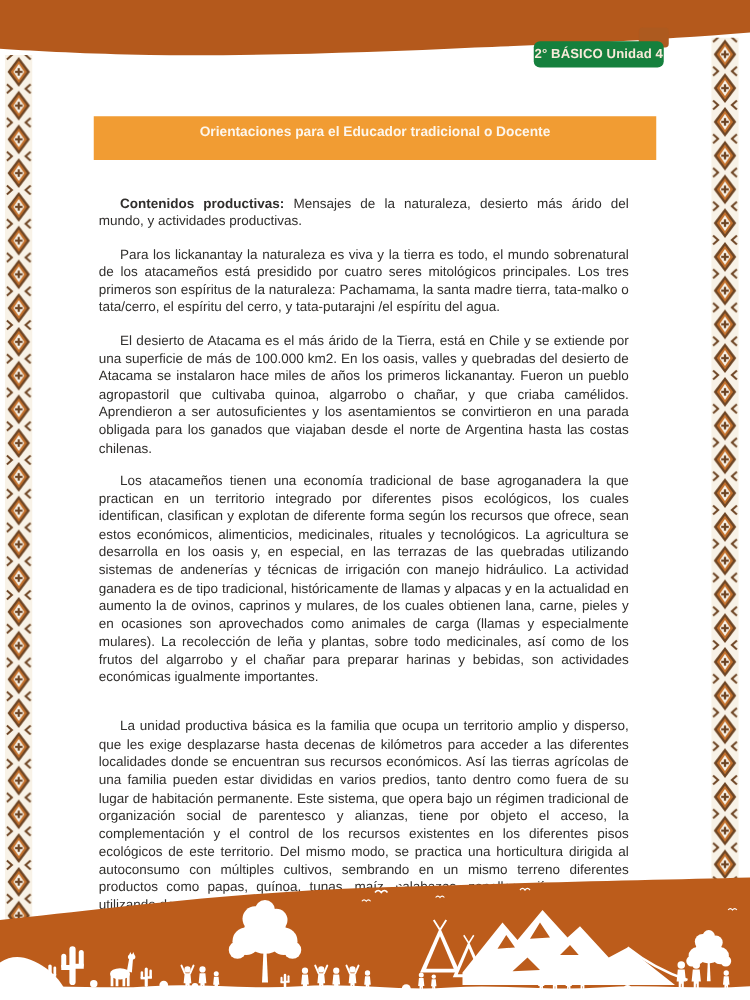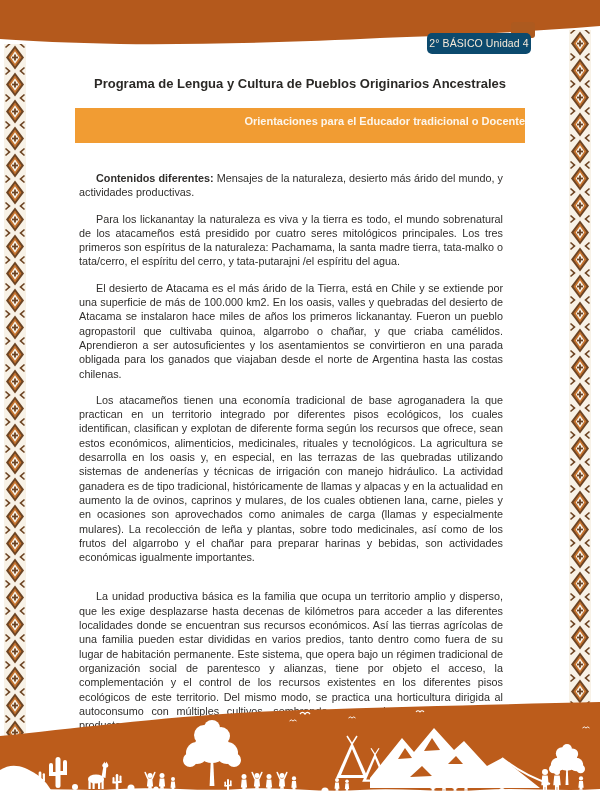--- a/index.html
+++ b/index.html
@@ -6,33 +6,33 @@
   .page{
     position:relative;width:600px;height:800px;overflow:hidden;background:#ffffff;
     font-family:"Liberation Sans",sans-serif;
   }
   
   .top-wave{position:absolute;left:0;top:0;width:600px;height:56px;z-index:3;}
   
   .badge-tab{position:absolute;left:511px;top:22px;width:24px;height:16px;background:#ad5a1f;border-radius:3px;z-index:4;}
   .unit-badge{
     position:absolute;left:427px;top:33px;width:104px;height:21px;z-index:5;
-    background:#0c4a6e;border-radius:5px;color:#f7ead9;font-size:10.5px;font-weight:normal;
+    background:#15803d;border-radius:5px;color:#f7ead9;font-size:10.5px;font-weight:bold;
     text-align:center;line-height:21px;letter-spacing:.1px;
   }
   
   .border-left{position:absolute;left:4px;top:44px;z-index:1;}
   .border-right{position:absolute;left:569px;top:30px;z-index:1;}
   
   .content{position:absolute;left:75px;top:76px;width:450px;z-index:2;color:#2e2c2a;}
   .doc-title{font-size:13px;font-weight:bold;text-align:center;color:#2b2926;margin:0;}
   .doc-subtitle{font-size:13px;font-weight:bold;text-align:center;color:#2b2926;margin:14px 0 0 0;}
   .banner{
     margin-top:17px;height:35px;background:#f19c33;color:#fdf6ec;
-    font-size:11px;font-weight:bold;text-align:right;padding-top:7px;box-sizing:border-box;
+    font-size:11px;font-weight:bold;text-align:center;padding-top:7px;box-sizing:border-box;
   }
   .body-text{margin-top:28px;font-size:10.8px;line-height:14.3px;text-align:justify;color:#302e2c;}
   .body-text p{margin:12px 22px 0 4px;text-indent:17px;}
   .body-text p.first{margin-top:0;}
   .body-text p.spaced{margin-top:25px;}
   .lead-label{font-weight:bold;}
   .source-line{margin:0 22px 0 4px;text-indent:12px;}
   .source-url{margin-left:14px;}
   
   .footer-illu{position:absolute;left:0;bottom:0;width:600px;height:100px;z-index:3;}
@@ -79,25 +79,24 @@
         <polyline points="1.5,-3.5 5.5,0 1.5,3.5" stroke="#6d4423" stroke-width="1.6" fill="none"></polyline>
         <polyline points="20.5,-3.5 16.5,0 20.5,3.5" stroke="#6d4423" stroke-width="1.6" fill="none"></polyline>
         <polyline points="1.5,23.5 5.5,27 1.5,30.5" stroke="#6d4423" stroke-width="1.6" fill="none"></polyline>
         <polyline points="20.5,23.5 16.5,27 20.5,30.5" stroke="#6d4423" stroke-width="1.6" fill="none"></polyline>
       </pattern>
     </defs>
     <rect width="22" height="726" fill="url(#ap2)"></rect>
   </svg>
 
   <div class="content">
-    <h1 class="doc-title">Programa de Lengua y Cultura de Pueblos Originarios Ancestrales</h1>
     <div class="banner">Orientaciones para el Educador tradicional o Docente</div>
 
     <div class="body-text">
-      <p class="first"><span class="lead-label">Contenidos diferentes:</span><span> Mensajes de la naturaleza, desierto más árido del mundo, y actividades productivas.</span></p>
+      <p class="first"><span class="lead-label">Contenidos productivas:</span><span> Mensajes de la naturaleza, desierto más árido del mundo, y actividades productivas.</span></p>
       <p>Para los lickanantay la naturaleza es viva y la tierra es todo, el mundo sobrenatural de los atacameños está presidido por cuatro seres mitológicos principales. Los tres primeros son espíritus de la naturaleza: Pachamama, la santa madre tierra, tata-malko o tata/cerro, el espíritu del cerro, y tata-putarajni /el espíritu del agua.</p>
       <p>El desierto de Atacama es el más árido de la Tierra, está en Chile y se extiende por una superficie de más de 100.000 km2. En los oasis, valles y quebradas del desierto de Atacama se instalaron hace miles de años los primeros lickanantay. Fueron un pueblo agropastoril que cultivaba quinoa, algarrobo o chañar, y que criaba camélidos. Aprendieron a ser autosuficientes y los asentamientos se convirtieron en una parada obligada para los ganados que viajaban desde el norte de Argentina hasta las costas chilenas.</p>
       <p>Los atacameños tienen una economía tradicional de base agroganadera la que practican en un territorio integrado por diferentes pisos ecológicos, los cuales identifican, clasifican y explotan de diferente forma según los recursos que ofrece, sean estos económicos, alimenticios, medicinales, rituales y tecnológicos. La agricultura se desarrolla en los oasis y, en especial, en las terrazas de las quebradas utilizando sistemas de andenerías y técnicas de irrigación con manejo hidráulico. La actividad ganadera es de tipo tradicional, históricamente de llamas y alpacas y en la actualidad en aumento la de ovinos, caprinos y mulares, de los cuales obtienen lana, carne, pieles y en ocasiones son aprovechados como animales de carga (llamas y especialmente mulares). La recolección de leña y plantas, sobre todo medicinales, así como de los frutos del algarrobo y el chañar para preparar harinas y bebidas, son actividades económicas igualmente importantes.</p>
       <p class="spaced">La unidad productiva básica es la familia que ocupa un territorio amplio y disperso, que les exige desplazarse hasta decenas de kilómetros para acceder a las diferentes localidades donde se encuentran sus recursos económicos. Así las tierras agrícolas de una familia pueden estar divididas en varios predios, tanto dentro como fuera de su lugar de habitación permanente. Este sistema, que opera bajo un régimen tradicional de organización social de parentesco y alianzas, tiene por objeto el acceso, la complementación y el control de los recursos existentes en los diferentes pisos ecológicos de este territorio. Del mismo modo, se practica una horticultura dirigida al autoconsumo con múltiples cultivos, sembrando en un mismo terreno diferentes productos como papas, quínoa, tunas, maíz, calabazas, zapallos, ají, entre otros, utilizando de manera óptima el agua y los nutrientes de la tierra.</p>
       <p class="source-line"><span>(Fuente:</span><span class="source-url">http://chileprecolombino.cl/pueblos-originarios/atacamenos/economia/)</span></p>
     </div>
   </div>
 
   <svg class="footer-illu" viewBox="0 0 600 100" preserveAspectRatio="none">
     <defs>

